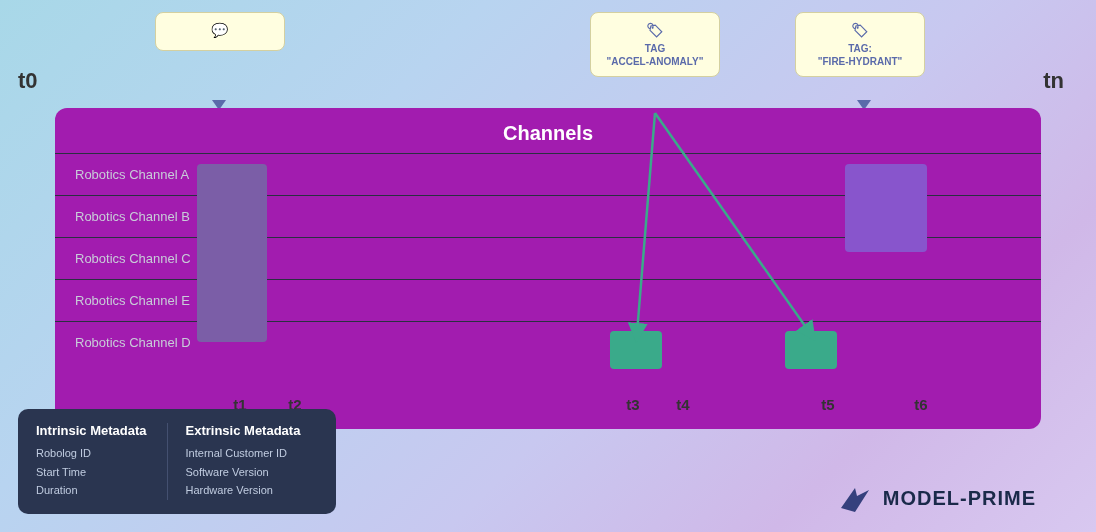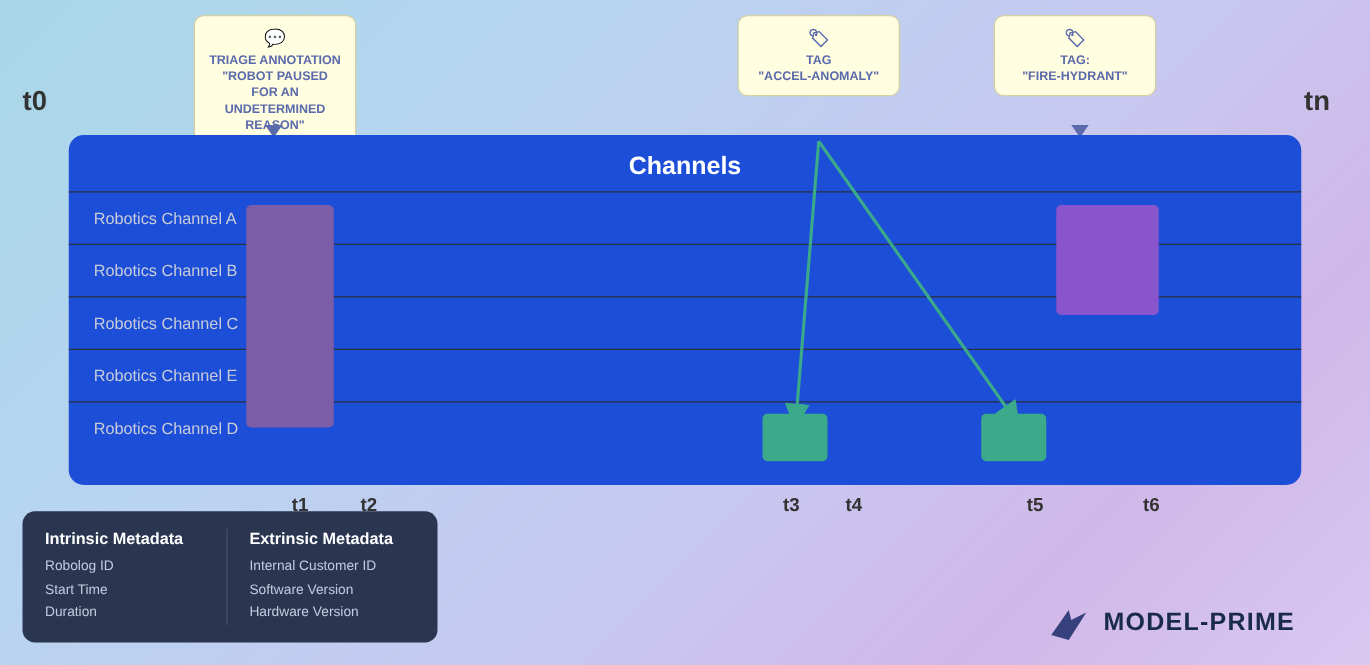--- a/index.html
+++ b/index.html
@@ -56,22 +56,22 @@
       border-right: 7px solid transparent;
       border-top: 10px solid #5a6aaa;
     }
 
     
     .main-panel {
       position: absolute;
       top: 108px;
       left: 55px;
       right: 55px;
-      height: 280px;
-      background: #1d4ed8;
+      height: 321px;
+      background: #a21caf;
       border-radius: 12px;
       overflow: visible;
     }
 
     .channels-title {
       text-align: center;
       color: #ffffff;
       font-size: 20px;
       font-weight: 700;
       padding: 14px 0 8px 0;
@@ -143,21 +143,21 @@
 
     
     .metadata-panel {
       position: absolute;
       bottom: 18px;
       left: 18px;
       background: #2a3550;
       border-radius: 10px;
       padding: 14px 18px;
       display: flex;
-      gap: 16px;
+      gap: 2px;
       margin-top: 16px;
     }
     .meta-section {
       padding-right: 18px;
     }
     .meta-section + .meta-section {
       border-left: 1.5px solid #445070;
       padding-left: 18px;
     }
     .meta-title {
@@ -203,21 +203,20 @@
   </style>
 </head>
 <body>
 
 <div class="t0-label">t0</div>
 
 <div class="tn-label">tn</div>
 
 <div class="annotation-box" style="left:155px; top:12px; width:130px;">
   <span class="icon">💬</span>
-  <span>TRIAGE ANNOTATION<br>"ROBOT PAUSED FOR AN<br>UNDETERMINED<br>REASON"</span>
 </div>
 
 <div class="annotation-arrow-down" style="left:212px; top:100px;"></div>
 
 <div class="annotation-box" style="left:590px; top:12px; width:130px;">
   <span class="icon">🏷</span>
   <span>TAG<br>"ACCEL-ANOMALY"</span>
 </div>
 
 <div class="annotation-box" style="left:795px; top:12px; width:130px;">

